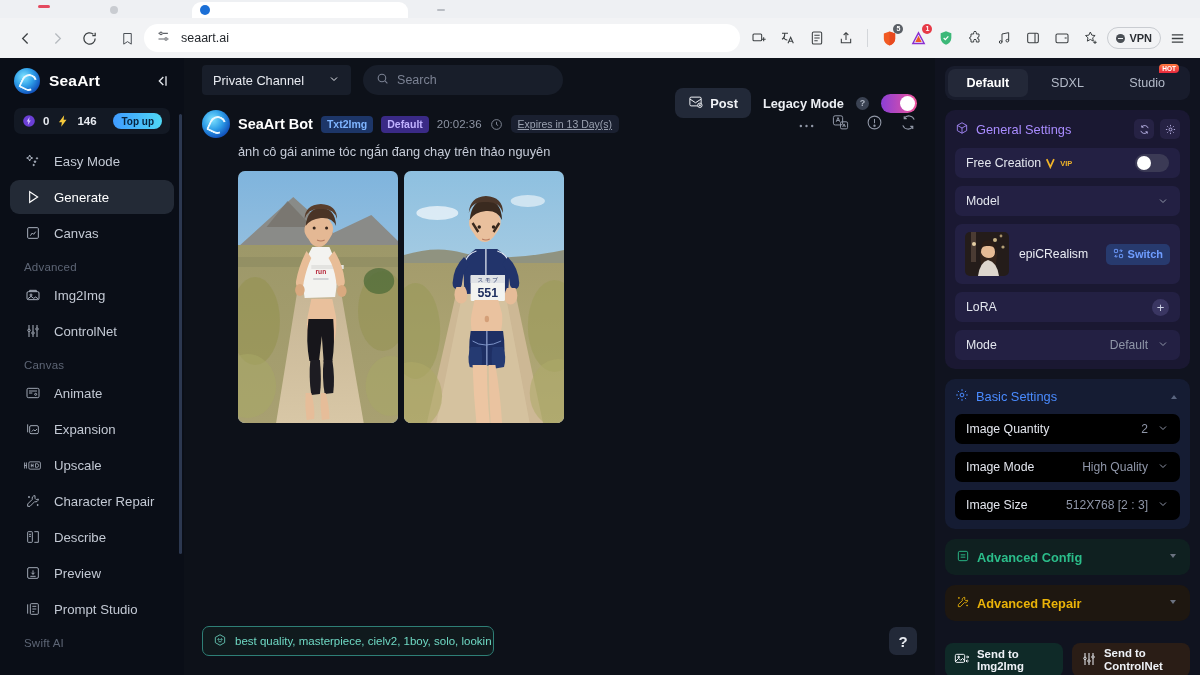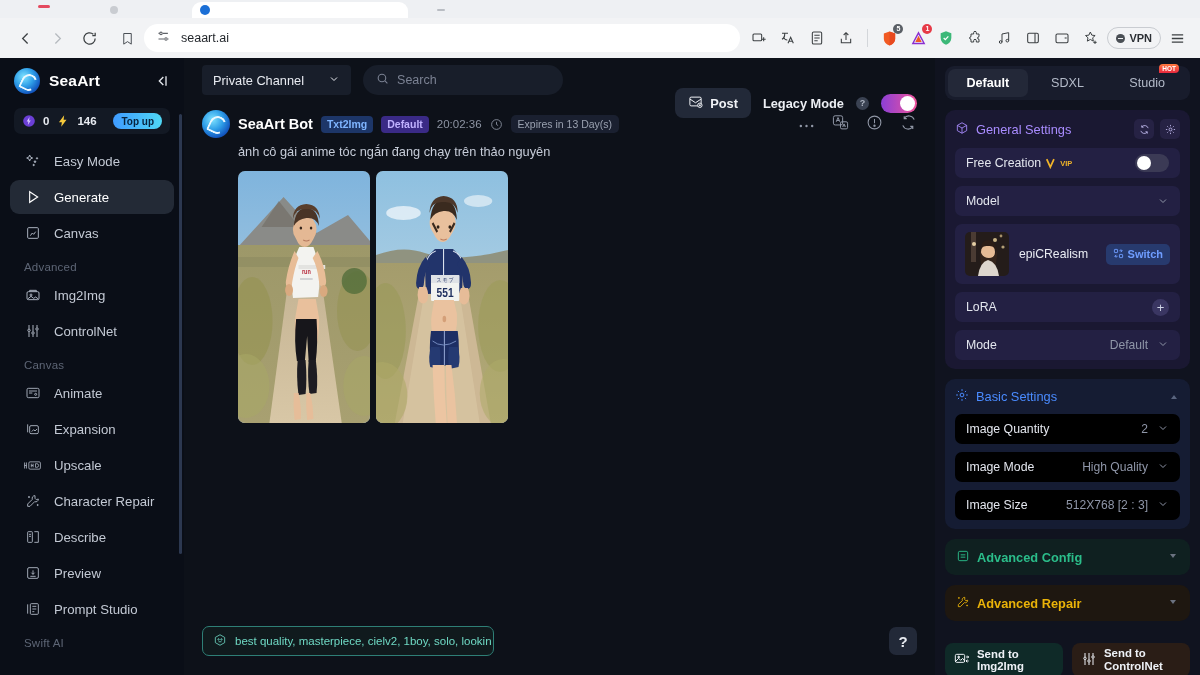--- a/index.html
+++ b/index.html
@@ -209,33 +209,33 @@
   .bot-name { font-size:14.5px; font-weight:700; color:#fff;}
   .chip {
     font-size:10.5px; font-weight:600; border-radius:4px;
     padding: 2.5px 6px;
   }
   .chip.txt2img { background:#1d3668; color:#7fb5ff;}
   .chip.default { background:#3a2a86; color:#c0b2ff;}
   .ts { font-size:11.5px; color:#8d94a3;}
   .expires {
     font-size:10.5px; color:#9aa1b0;
-    background:#1a2030; border-radius:5px; padding:3px 7px;
+    background:#1a2030; border-radius:5px; padding:3px 7px;text-decoration:underline;
   }
   .msg-actions { margin-left:auto; display:flex; align-items:center; gap:17px; color:#9198a7;}
   .prompt-line {
     margin: 6px 0 0 36px;
     font-size:12.8px; color:#c6ccd8;
   }
   .images {
     margin: 12px 0 0 36px;
     display:flex; gap:6px;
   }
   .gen-img {
-    width:132px; height:252px; border-radius:7px; overflow:hidden;
+    width:160px; height:252px; border-radius:7px; overflow:hidden;
     position:relative; background:#4a4336;
   }
   .gen-img svg { display:block; width:100%; height:100%; }
 
   
   .bottom-bar {
     margin-top:auto;
     height: 56px; display:flex; align-items:center;
     padding: 0 18px 12px 18px; gap: 12px;
   }

